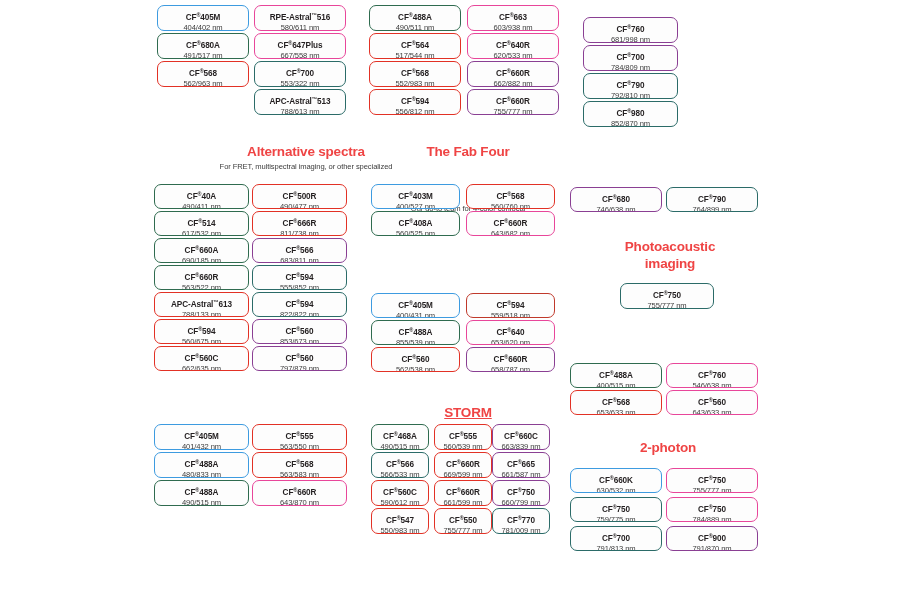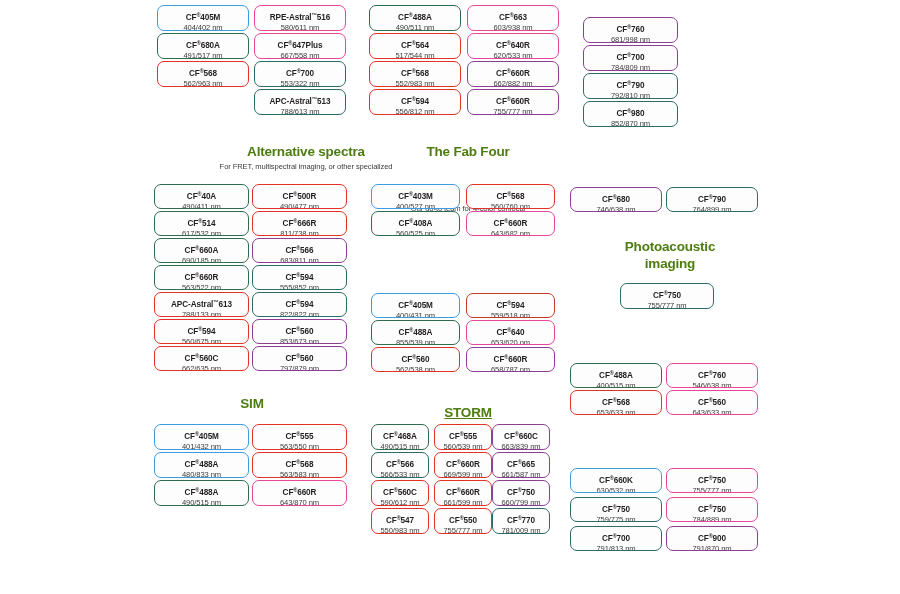--- a/index.html
+++ b/index.html
@@ -55,21 +55,21 @@
     font-size: 5.4px;
     vertical-align: 3px;
     font-weight: bold;
   }
 
   
   .sec-title {
     position: absolute;
     font-size: 13.5px;
     font-weight: bold;
-    color: #4d7c0f;
+    color: #ef4444;
     text-align: center;
     letter-spacing: -0.2px;
     white-space: nowrap;
     line-height: 16px;
   }
   .sec-title.two-line { line-height: 17px; white-space: normal; }
   .sec-sub {
     position: absolute;
     font-size: 7.6px;
     font-weight: normal;
@@ -82,21 +82,21 @@
 </style>
 </head>
 <body>
 
 <div class="canvas" id="canvas">
     <div class="sec-title" style="left: 152px; top: 144px; width: 308px;">Alternative spectra</div>
     <div class="sec-sub" style="left: 152px; top: 162px; width: 308px;">For FRET, multispectral imaging, or other specialized</div>
     <div class="sec-title" style="left: 373px; top: 144px; width: 190px;">The Fab Four</div>
     <div class="sec-sub" style="left: 373px; top: 162px; width: 190px; margin-top: 42px;">Our go-to team for 4-color confocal</div>
     <div class="sec-title two-line" style="left: 600px; top: 238px; width: 140px;">Photoacoustic imaging</div>
-    <div class="sec-title" style="left: 152px; top: 396px; width: 200px;">SIM</div>
+    <div class="sec-title" style="left: 598px; top: 440px; width: 140px;">2-photon</div>
     <div class="sec-title" style="left: 373px; top: 405px; width: 190px; text-decoration: underline;">STORM</div>
     <div class="pill" style="left: 157px; top: 5px; width: 92px; height: 26px; border-color: rgb(61, 155, 224);">
       <span class="nm-name">CF<span class="sup">®</span>405M</span>
       <span class="nm-spec">404/402 nm</span>
     </div>
     <div class="pill" style="left: 157px; top: 33px; width: 92px; height: 26px; border-color: rgb(47, 107, 79);">
       <span class="nm-name">CF<span class="sup">®</span>680A</span>
       <span class="nm-spec">491/517 nm</span>
     </div>
     <div class="pill" style="left: 157px; top: 61px; width: 92px; height: 26px; border-color: rgb(226, 49, 37);">

